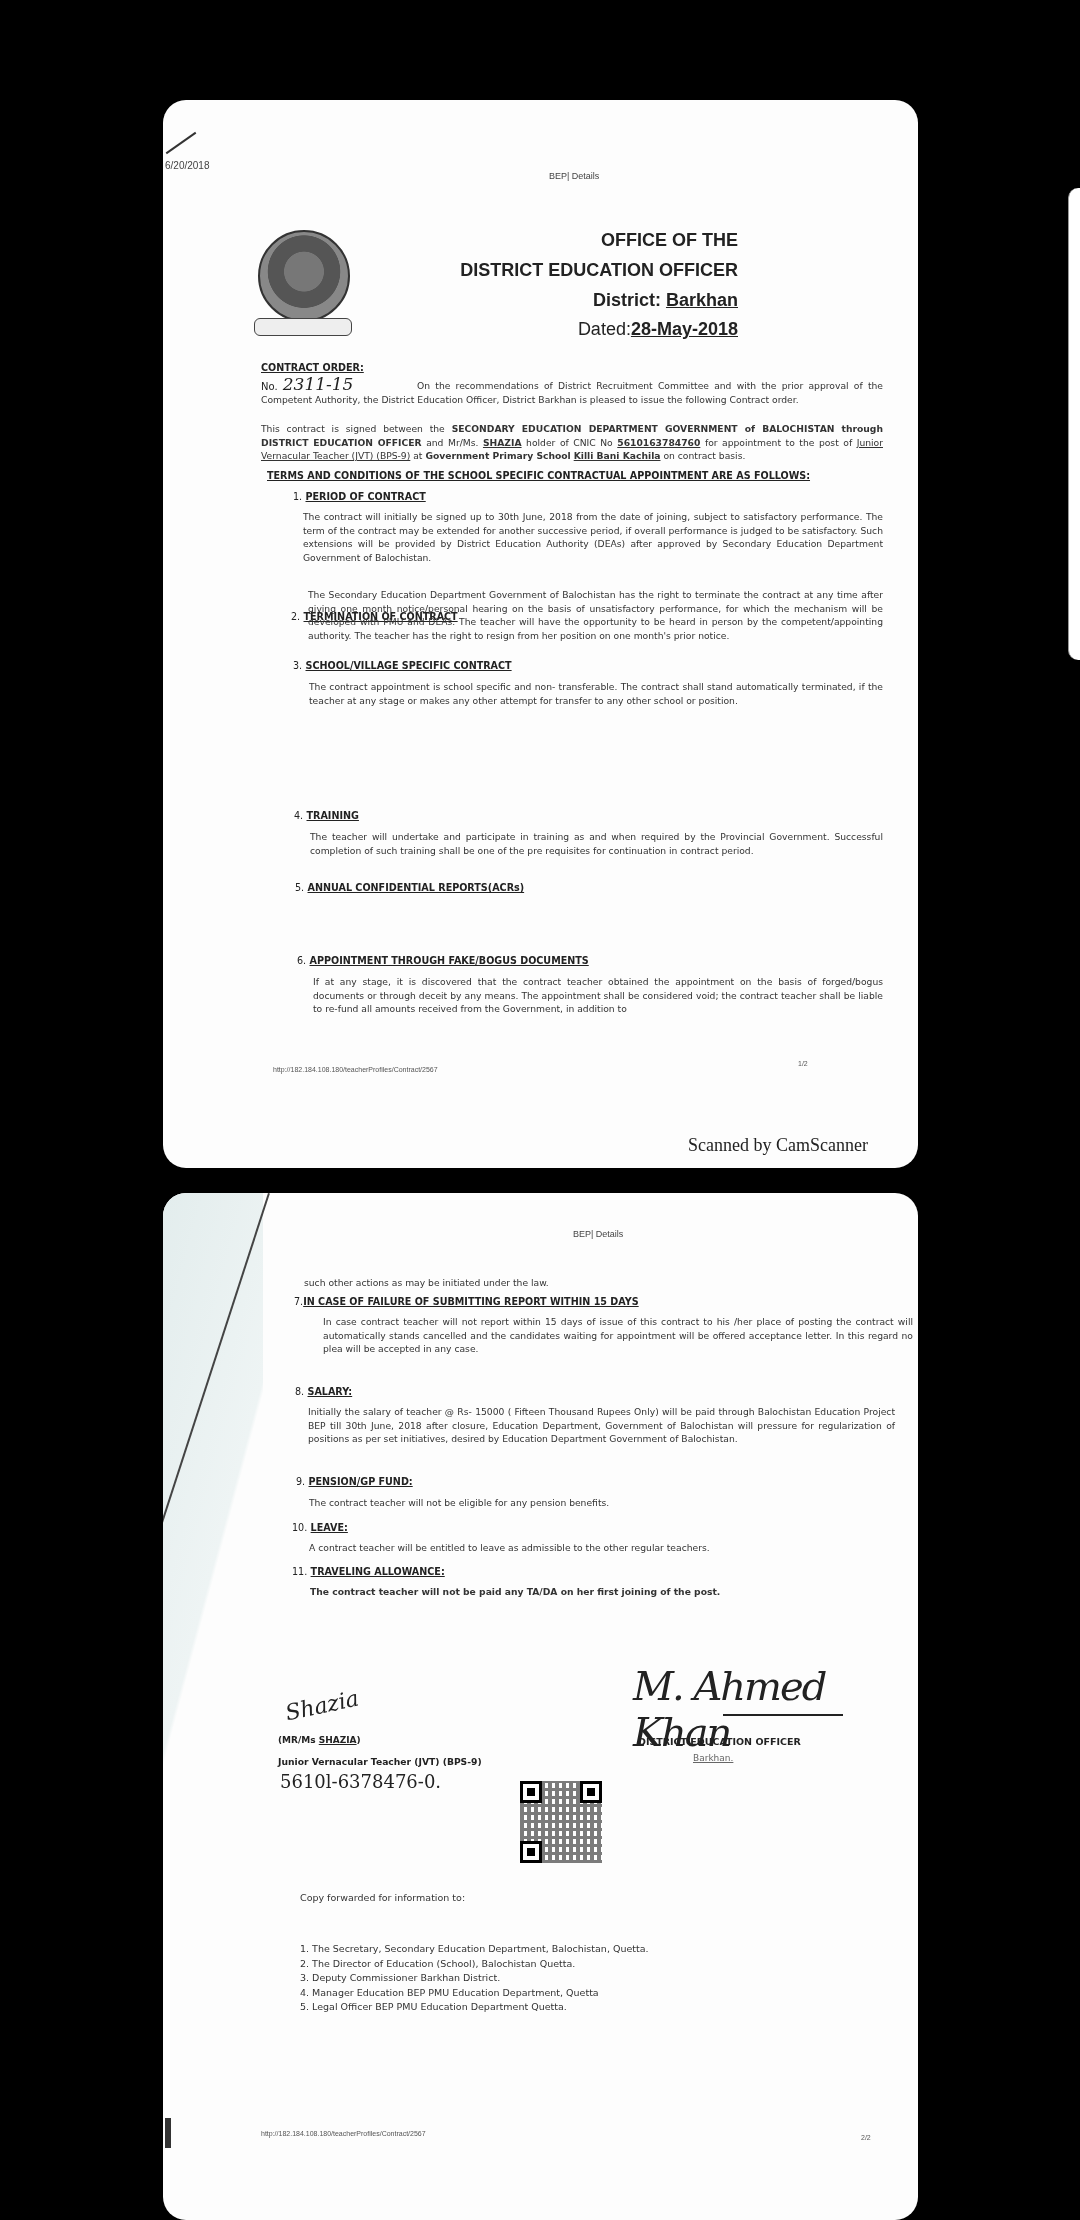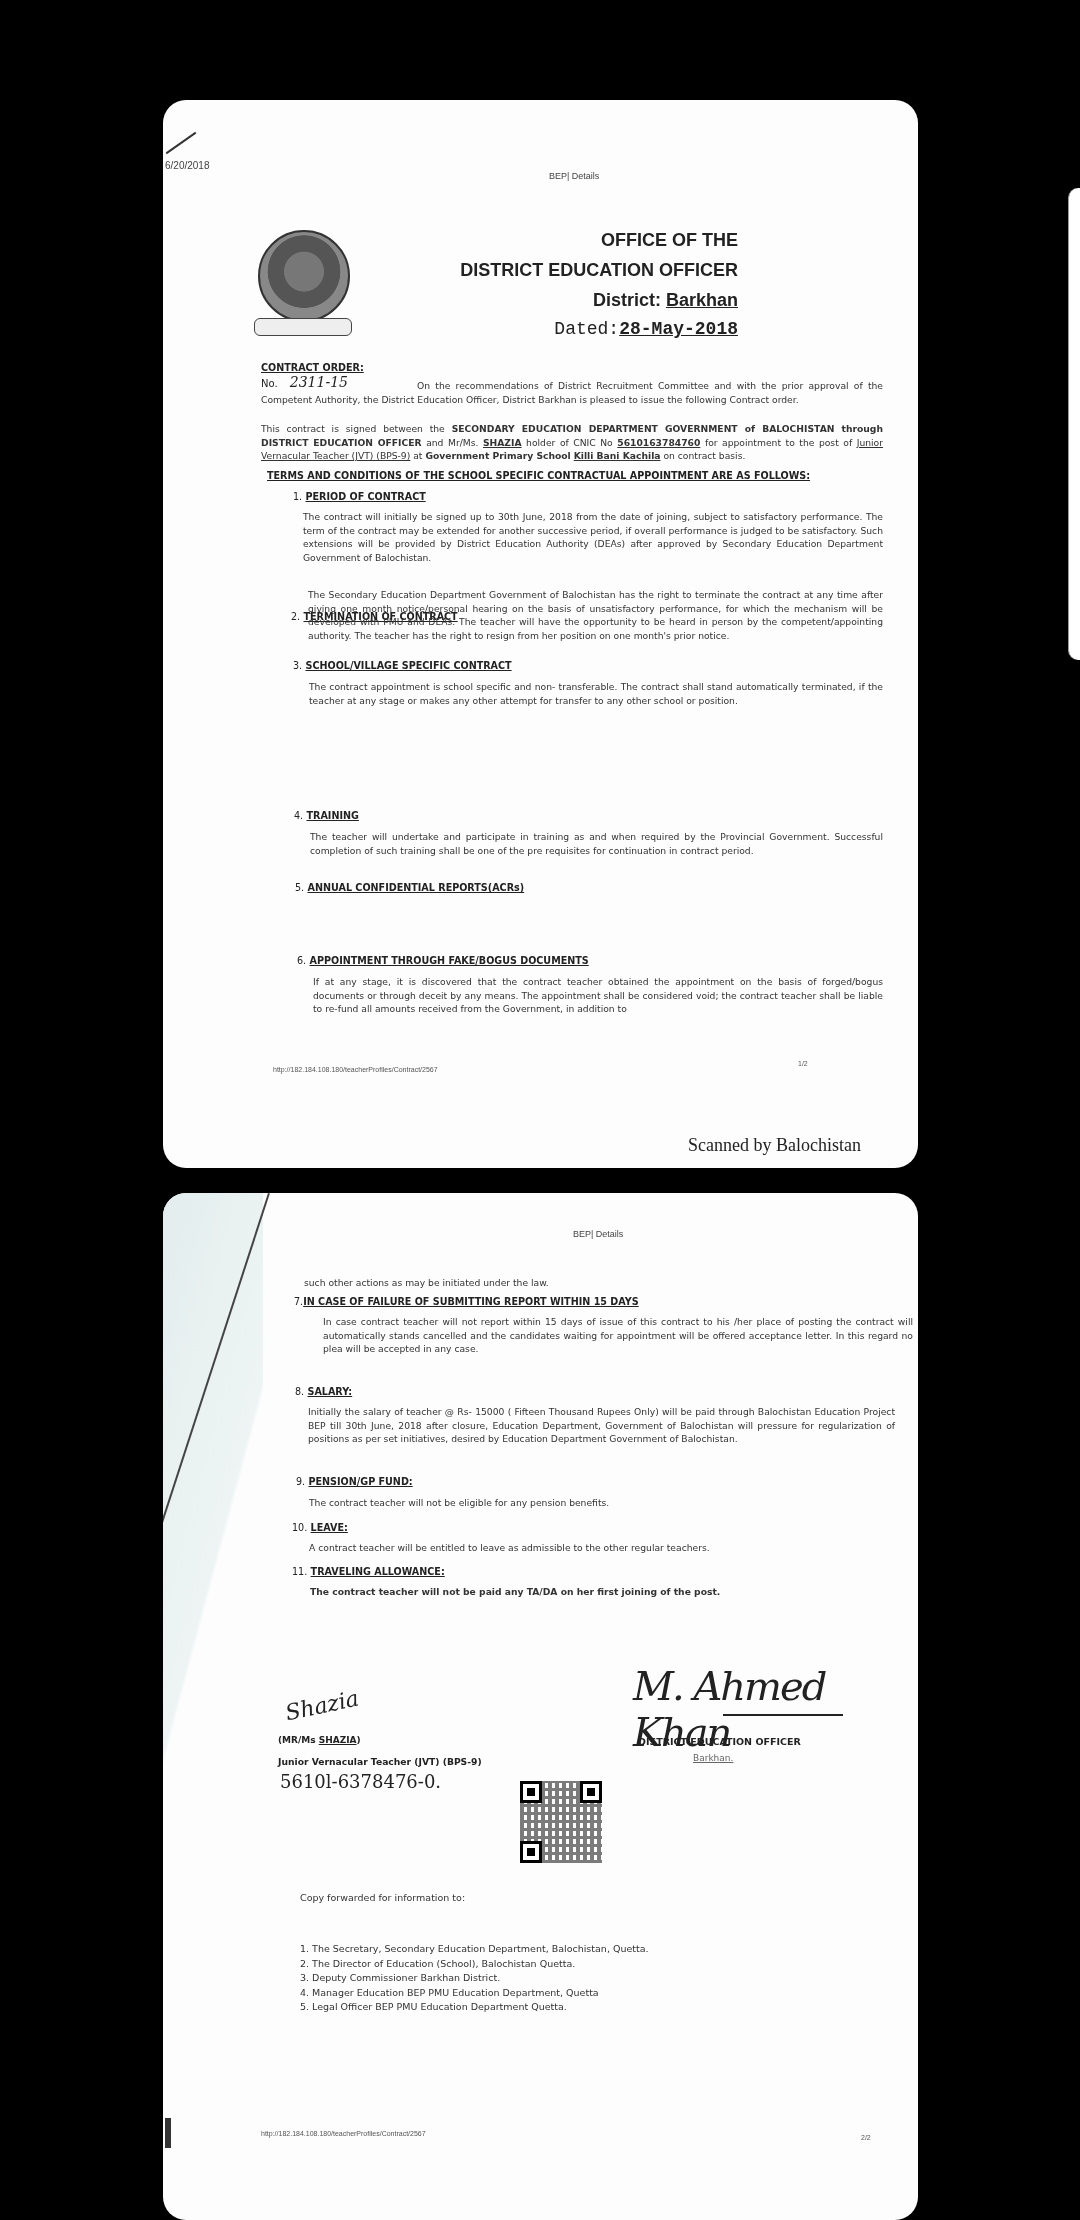--- a/index.html
+++ b/index.html
@@ -9,21 +9,21 @@
   }
   .page {
     position:absolute; background:#fdfdfd; overflow:hidden;border-radius:23px;
   }
   #page1 { left:163px; top:100px; width:755px; height:1068px; }
   #page2 { left:163px; top:1193px; width:755px; height:1027px; }
 
   .abs { position:absolute; }
   .hdr-small { font-size:9px; color:#444; font-family:"Liberation Sans", sans-serif; }
   .title { font-family:"Liberation Sans", sans-serif; font-weight:bold; font-size:18px; color:#222; text-align:right; width:300px; }
-  .title.reg { font-weight:normal;font-family:Liberation Mono, monospace; }
+  .title.reg { font-weight:normal; }
   u { text-decoration:underline; }
   .body-text { font-size:9.2px; line-height:13.5px; color:#333; text-align:justify; }
   .heading { font-size:9.6px; font-weight:bold; color:#222; }
   .heading .lbl { text-decoration:underline; }
   .num { font-weight:normal; }
   .hand { font-family:"DejaVu Serif", serif; font-style:italic; color:#222; }
   .footer-url { font-size:7px; color:#555; font-family:"Liberation Sans", sans-serif; }
   .cam { font-family:"Liberation Serif", serif; font-size:18px; color:#222; }
 
   .emblem {
@@ -70,21 +70,21 @@
   </div>
   <div class="abs title reg" style="left:275px; top:219px;">
     <span>Dated:</span><u style="font-weight:bold">28-May-2018</u>
   </div>
 
   <div class="abs heading" style="left:98px; top:262px;">
     <span class="lbl">CONTRACT ORDER:</span>
   </div>
   <div class="abs" style="left:98px; top:274px; font-size:10px;">
     <span>No.</span>
-    <span class="hand" style="font-size:14px; margin-left:9px;">2311-15</span>
+    <span class="hand" style="font-size:17px; margin-left:2px;">2311-15</span>
   </div>
   <div class="abs body-text" style="left:98px; top:279px; width:622px; text-indent:156px;">On the recommendations of District Recruitment Committee and with the prior approval of the Competent Authority, the District Education Officer, District Barkhan is pleased to issue the following Contract order.</div>
 
   <div class="abs body-text" style="left:98px; top:322px; width:622px;">
     <span>This contract is signed between the </span><b>SECONDARY EDUCATION DEPARTMENT GOVERNMENT of BALOCHISTAN through DISTRICT EDUCATION OFFICER</b><span> and Mr/Ms. </span><b><u>SHAZIA</u></b><span> holder of CNIC No </span><b><u>5610163784760</u></b><span> for appointment to the post of </span><u>Junior Vernacular Teacher (JVT) (BPS-9)</u><span> at </span><b>Government Primary School</b><span> </span><b><u>Killi Bani Kachila</u></b><span> on contract basis.</span>
   </div>
 
   <div class="abs heading" style="left:104px; top:370px;">
     <span class="lbl">TERMS AND CONDITIONS OF THE SCHOOL SPECIFIC CONTRACTUAL APPOINTMENT ARE AS FOLLOWS:</span>
   </div>
@@ -101,21 +101,21 @@
   <div class="abs heading" style="left:131px; top:710px;text-align:right;"><span class="num">4.</span> <span class="lbl">TRAINING</span></div>
   <div class="abs body-text" style="left:147px; top:730px; width:573px; top:730px;">The teacher will undertake and participate in training as and when required by the Provincial Government. Successful completion of such training shall be one of the pre requisites for continuation in contract period.</div>
 
   <div class="abs heading" style="left:132px; top:782px;"><span class="num">5.</span> <span class="lbl">ANNUAL CONFIDENTIAL REPORTS(ACRs)</span></div>
 
   <div class="abs heading" style="left:134px; top:855px;"><span class="num">6.</span> <span class="lbl">APPOINTMENT THROUGH FAKE/BOGUS DOCUMENTS</span></div>
   <div class="abs body-text" style="left:150px; top:875px; width:570px;">If at any stage, it is discovered that the contract teacher obtained the appointment on the basis of forged/bogus documents or through deceit by any means. The appointment shall be considered void; the contract teacher shall be liable to re-fund all amounts received from the Government, in addition to</div>
 
   <div class="abs footer-url" style="left:110px; top:966px;">http://182.184.108.180/teacherProfiles/Contract/2567</div>
   <div class="abs footer-url" style="left:635px; top:960px;">1/2</div>
-  <div class="abs cam" style="left:525px; top:1035px;">Scanned by Balochistan</div>
+  <div class="abs cam" style="left:525px; top:1035px;">Scanned by CamScanner</div>
 </div>
 
 <div class="page" id="page2">
   <div class="fold"></div>
   <div class="fold-line"></div>
 
   <div class="abs hdr-small" style="left:410px; top:36px;">BEP| Details</div>
 
   <div class="abs body-text" style="left:141px; top:83px; width:580px;">such other actions as may be initiated under the law.</div>
 

